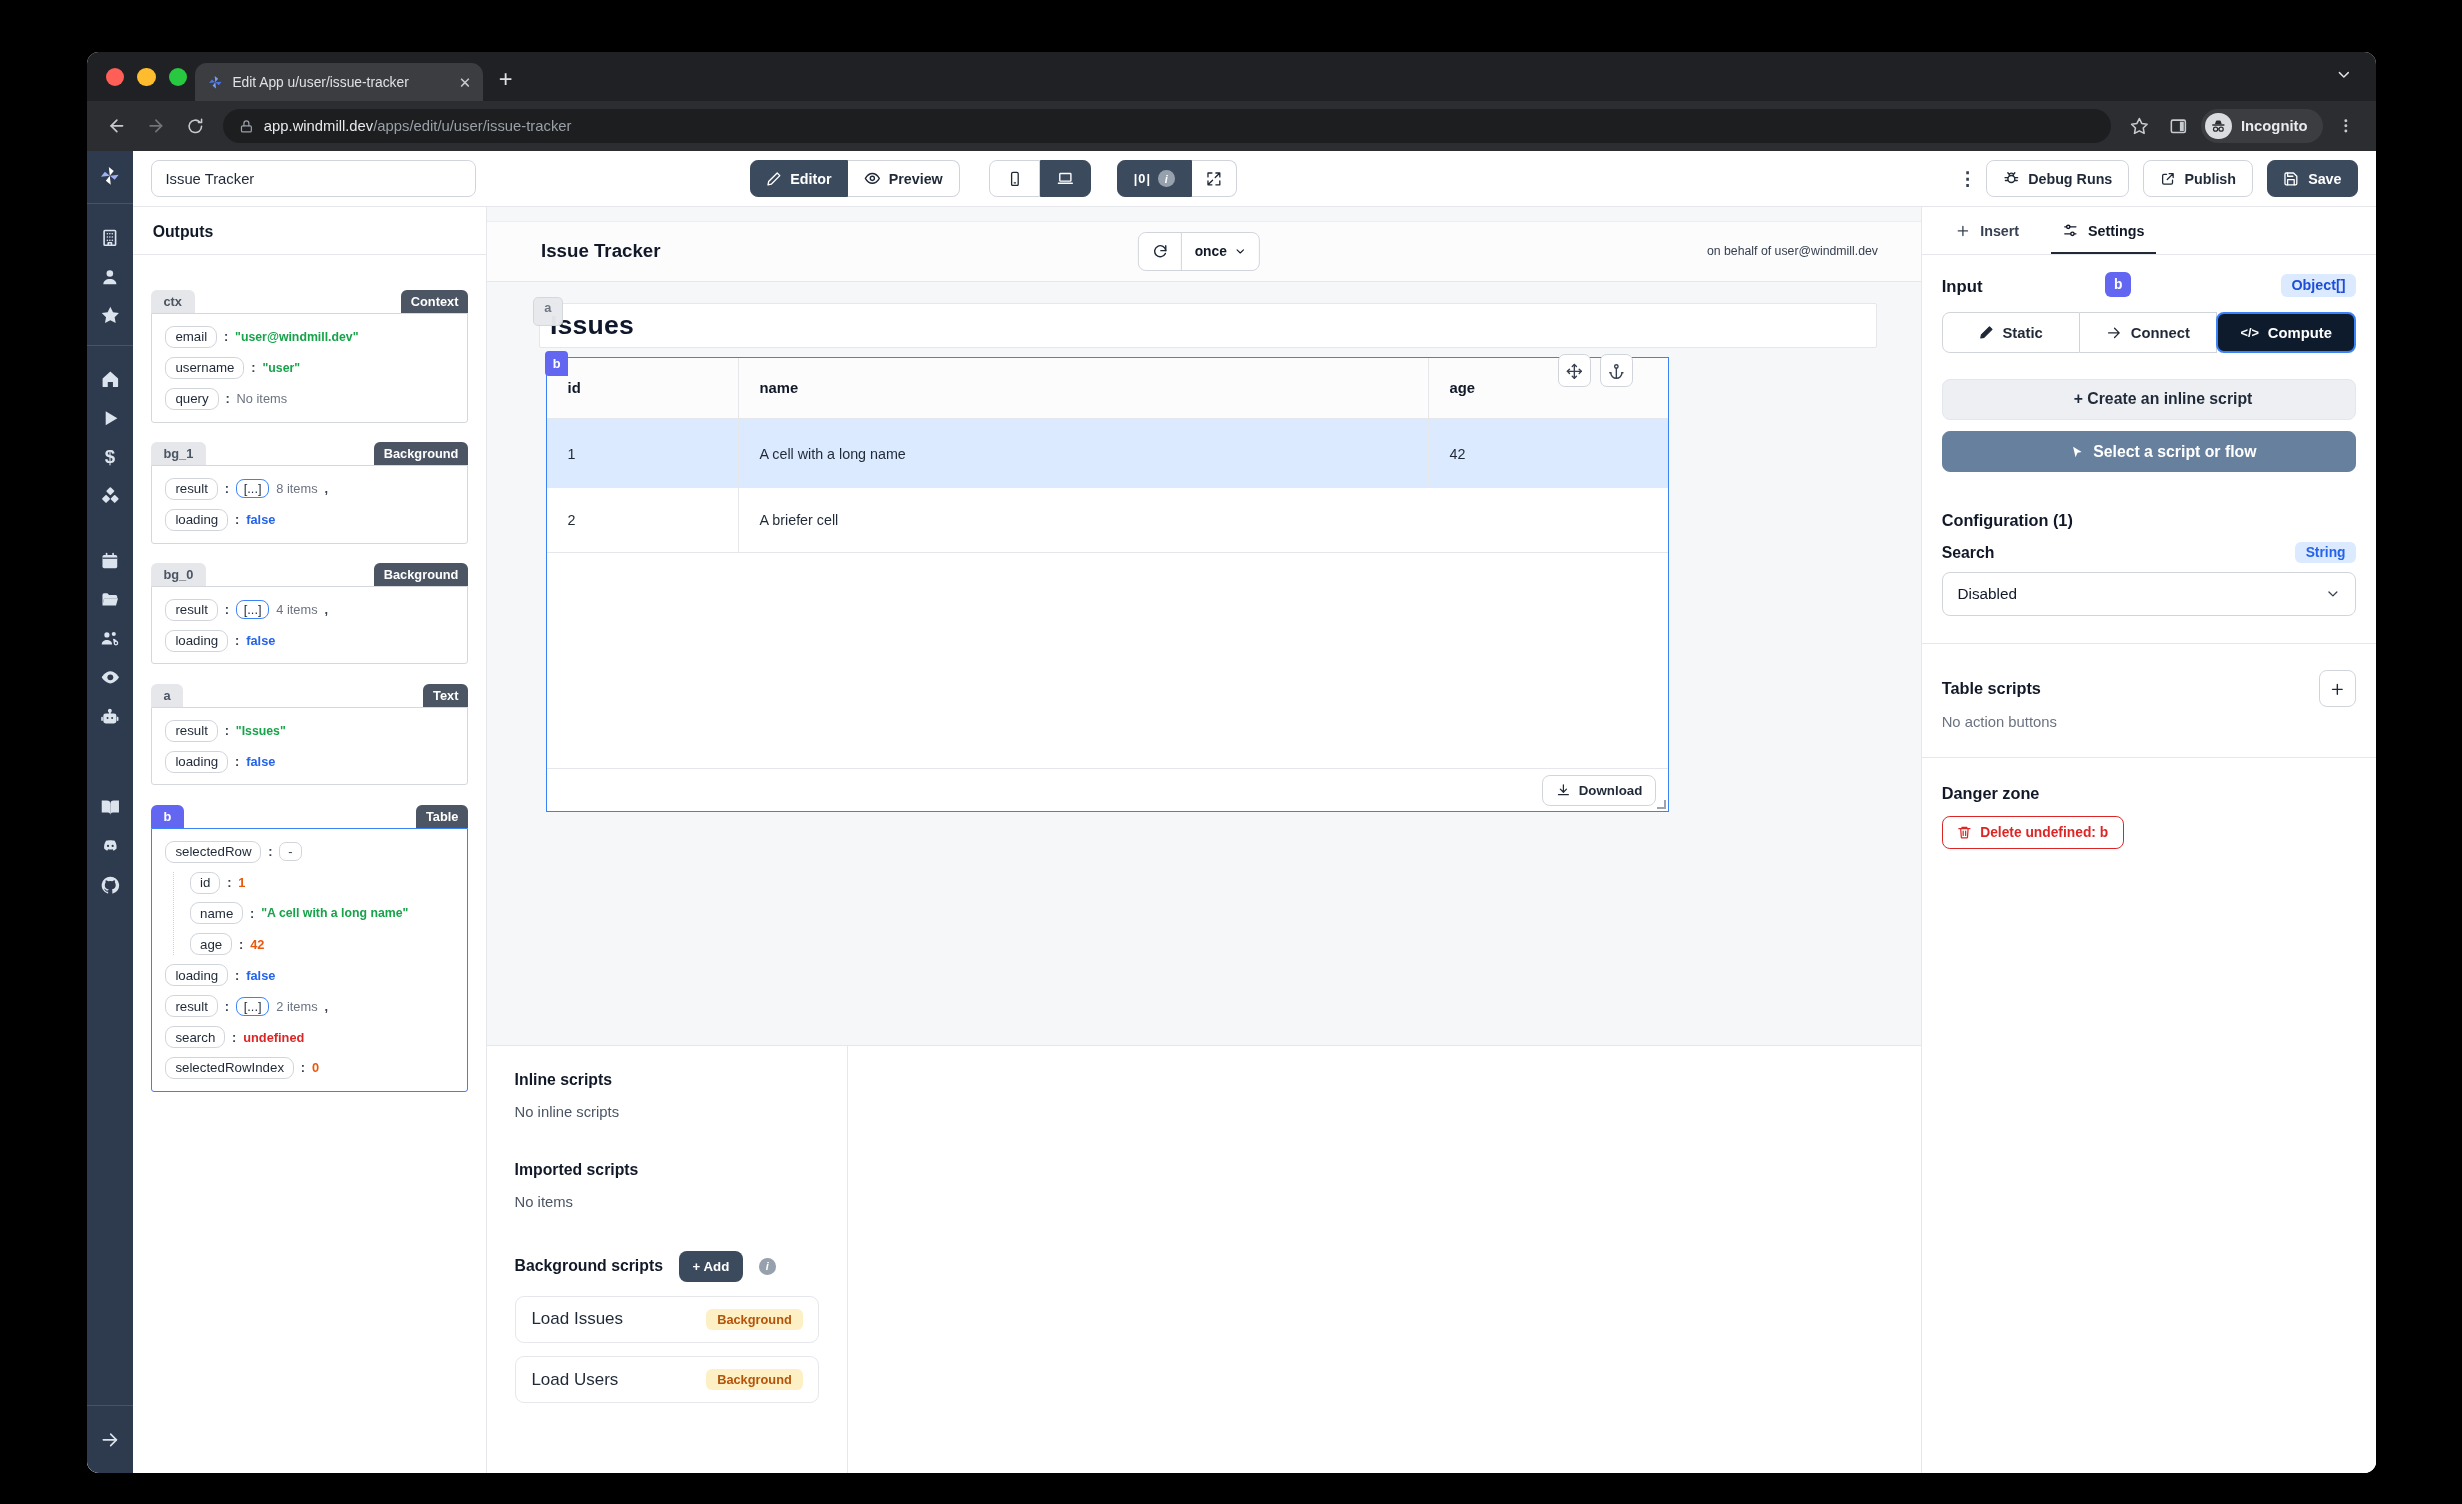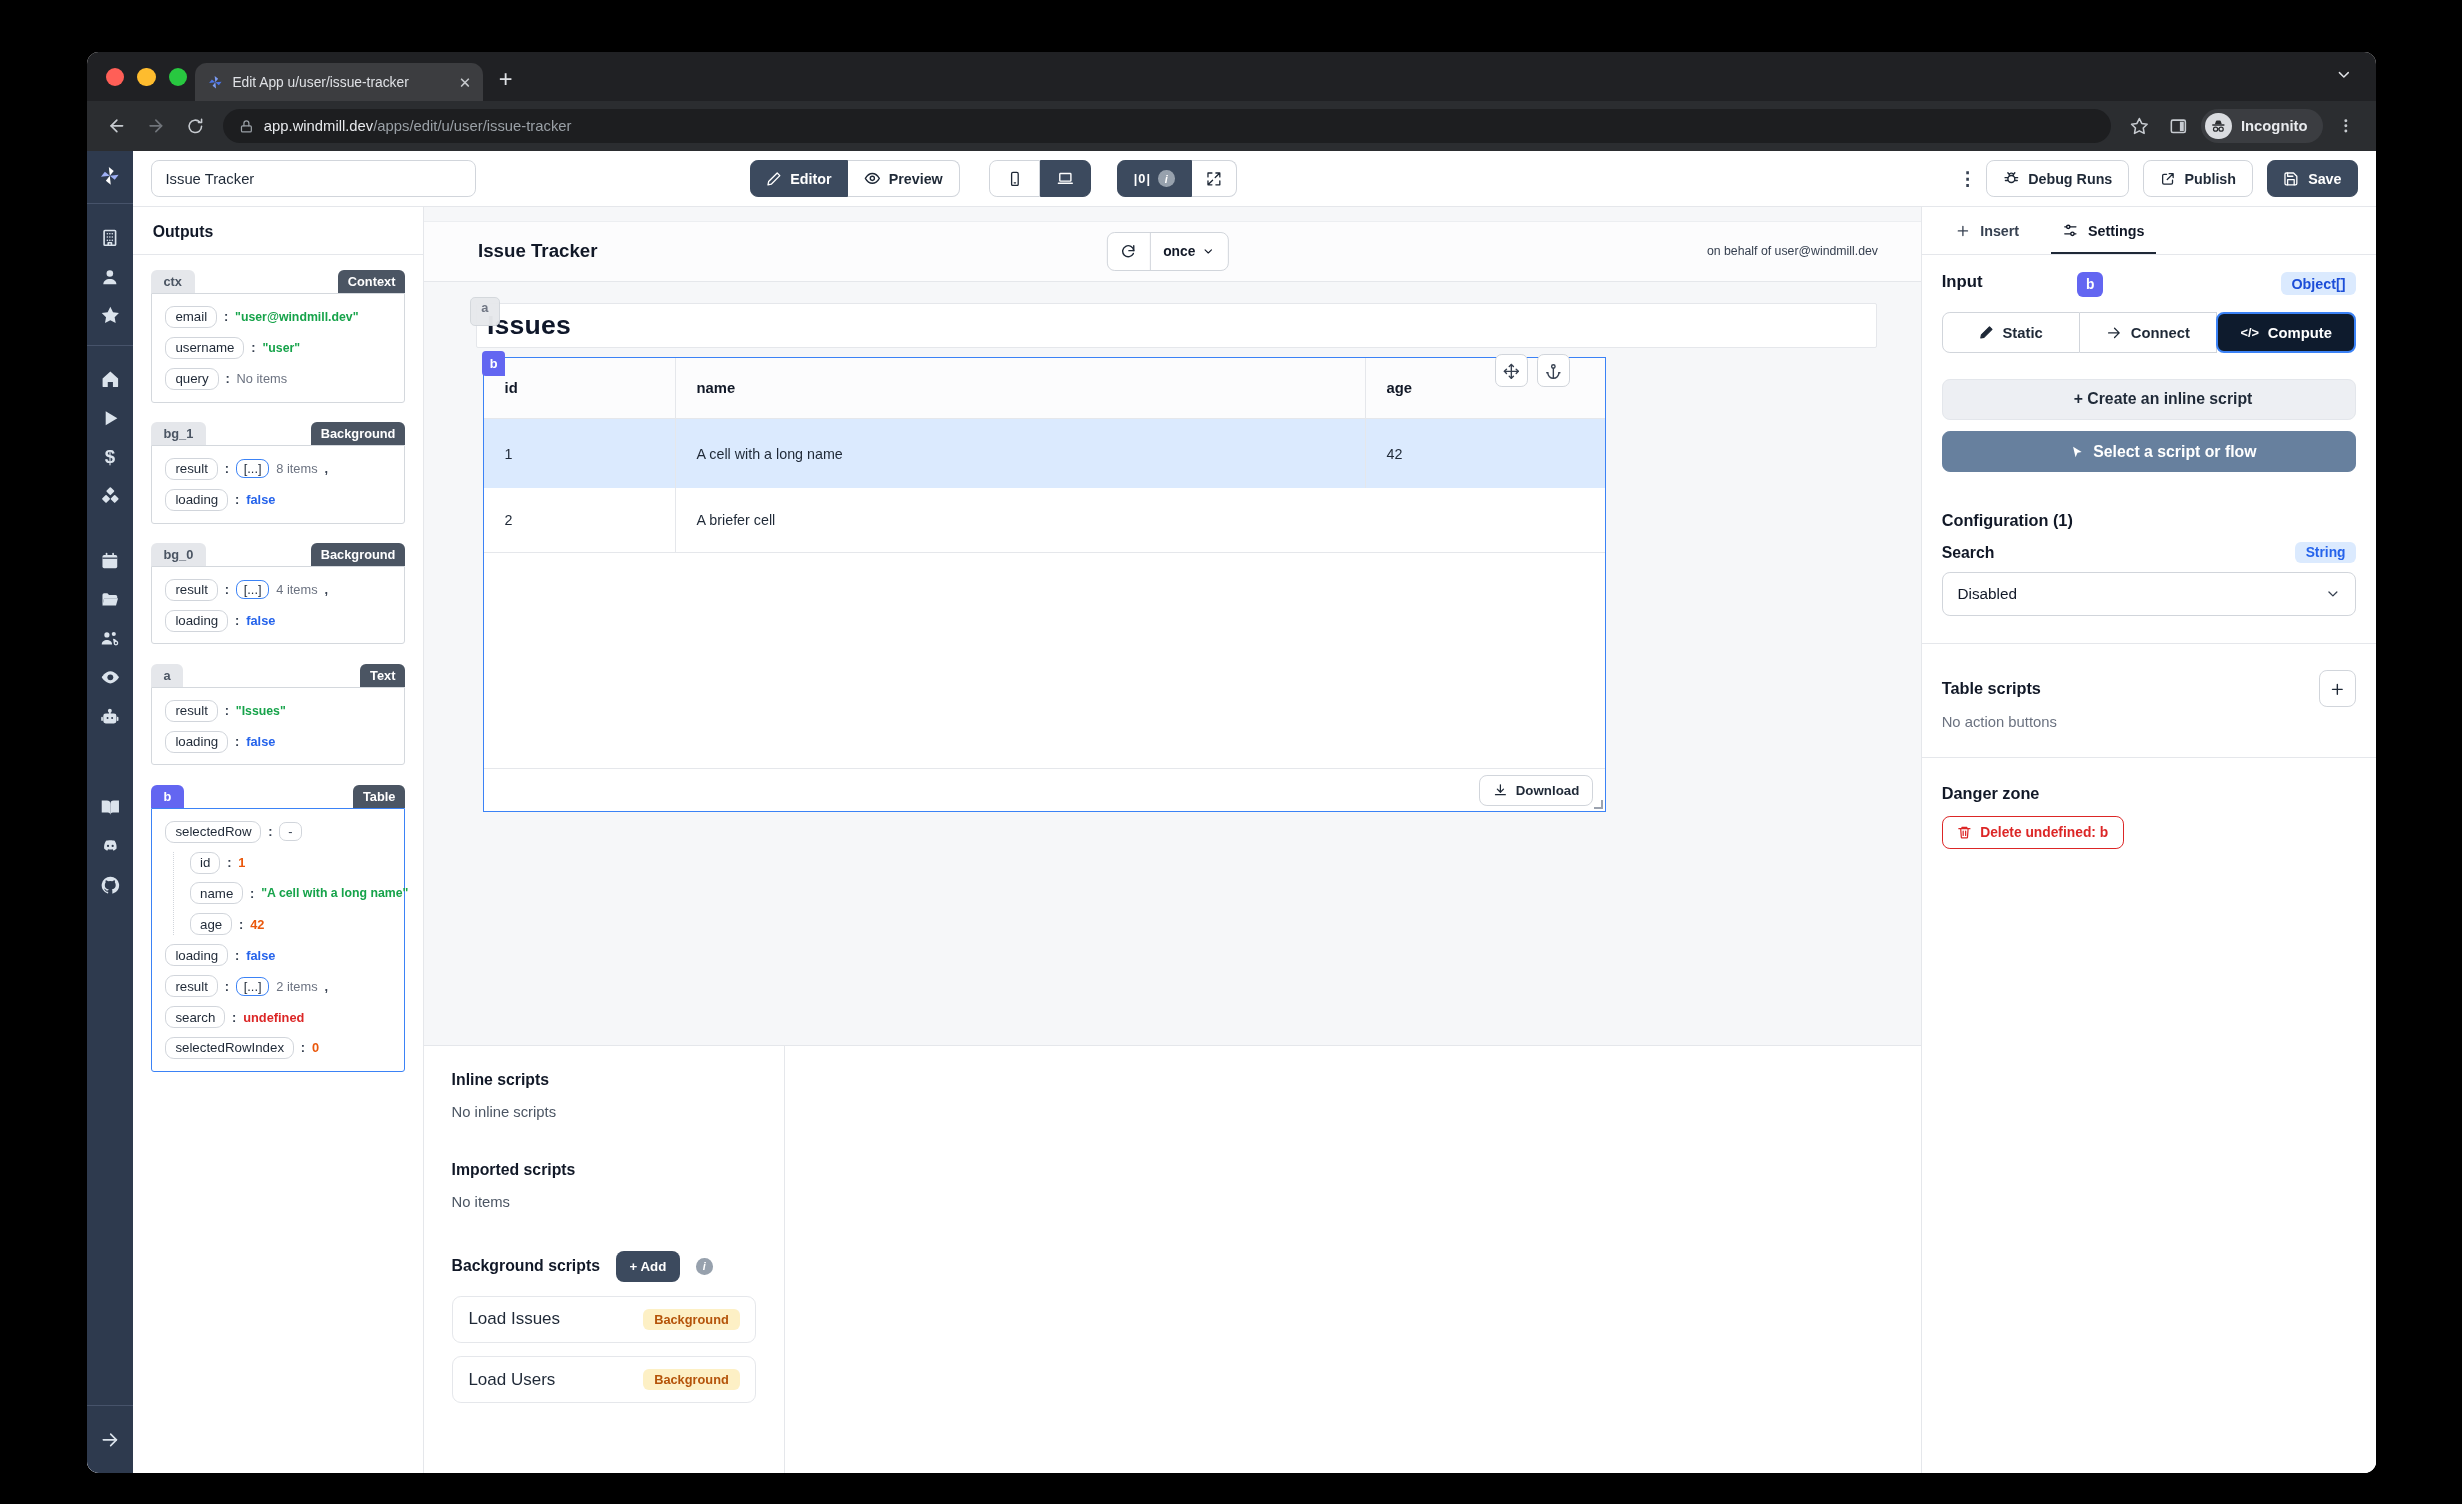--- a/index.html
+++ b/index.html
@@ -52,21 +52,21 @@
   .zero{font-size:12.8px;font-weight:700;letter-spacing:1px;}
   .info-dot{width:16.7px;height:16.7px;border-radius:50%;background:#97a1ad;color:#fff;font-size:10.8px;font-weight:700;display:flex;align-items:center;justify-content:center;font-style:italic;}
   .right-cluster{margin-left:auto;display:flex;align-items:center;gap:13.8px;}
   .kebab{color:#374151;font-size:18.7px;font-weight:700;letter-spacing:0;line-height:5.9px;width:13.8px;text-align:center;}
   .btn{height:37px;border-radius:7.9px;display:flex;align-items:center;gap:8.9px;padding:0 15.8px;font-size:14.3px;font-weight:700;}
   .btn-light{background:#fff;border:1px solid #d1d5db;color:#1f2937;}
   .btn-dark{background:#3c4a5e;border:1px solid #3c4a5e;color:#fff;}
   
   .content{flex:1;display:flex;min-height:0;}
   
-  .outputs{width:291px;border-right:1px solid #e5e7eb;flex:none;display:flex;flex-direction:column;background:#fff;}
+  .outputs{width:354px;border-right:1px solid #e5e7eb;flex:none;display:flex;flex-direction:column;background:#fff;gap:20px;}
   .outputs-title{font-size:15.8px;font-weight:800;color:#111827;padding:15.8px 19.7px 12.8px;border-bottom:1px solid #e5e7eb;}
   .oblocks{padding:15.8px 17.7px;display:flex;flex-direction:column;gap:19.7px;overflow:hidden;}
   .oblock-head{display:flex;justify-content:space-between;align-items:flex-end;}
   .ochip{background:#e5e7eb;color:#4b5563;font-size:12.8px;font-weight:700;padding:3.9px 12.8px;border-radius:5.9px 5.9px 0 0;}
   .ochip.indigo{background:#6366f1;color:#fff;}
   .otype{background:#4b5563;color:#fff;font-size:12.8px;font-weight:700;padding:3.9px 9.9px;border-radius:5.9px 5.9px 0 0;}
   .obody{border:1px solid #d4d8dd;border-radius:0 0 3px 3px;padding:11.8px 11.8px 11.8px 13.8px;display:flex;flex-direction:column;gap:8.9px;background:#fff;}
   .obody.sel{border:1.5px solid #3b82f6;}
   .orow{display:flex;align-items:center;gap:6.9px;font-size:12.8px;color:#374151;flex-wrap:nowrap;white-space:nowrap;}
   .okey{border:1px solid #d1d5db;border-radius:8.9px;padding:2.5px 8.9px;font-size:13.3px;color:#1f2937;background:#fff;}
@@ -117,21 +117,21 @@
   .script-name{font-size:17px;color:#1f2937;}
   .bg-badge{background:#fdf0c5;color:#b45309;font-size:12.8px;font-weight:700;border-radius:5.9px;padding:3px 10.8px;}
   .mt40{margin-top:41px;}
   
   .rpanel{width:455px;flex:none;border-left:1px solid #e5e7eb;background:#fff;display:flex;flex-direction:column;overflow:hidden;}
   .rtabs{height:48px;border-bottom:1px solid #e5e7eb;display:flex;align-items:stretch;padding-left:11.8px;flex:none;}
   .rtab{display:flex;align-items:center;gap:8.9px;padding:0 21.7px;font-size:14.3px;color:#374151;font-weight:600;position:relative;}
   .rtab.active{color:#111827;}
   .rtab.active::after{content:"";position:absolute;left:9.9px;right:9.9px;bottom:0;height:2.5px;background:#1f2937;}
   .rbody{padding:16.7px 19.7px;display:flex;flex-direction:column;overflow:hidden;}
-  .input-row{display:flex;align-items:flex-start;}
+  .input-row{display:flex;align-items:flex-end;gap:28px;}
   .r-h{font-size:16.7px;font-weight:800;color:#111827;}
   .comp-badge{width:25.6px;height:25.6px;background:#6366f1;border-radius:5.9px;color:#fff;font-weight:700;font-size:13.8px;display:flex;align-items:center;justify-content:center;margin-left:95px;}
   .obj-badge{margin-left:auto;background:#dbeafe;color:#1d4ed8;font-size:14.3px;font-weight:700;border-radius:5.9px;padding:3.9px 10.8px;}
   .mode-seg{margin-top:14.8px;display:flex;height:41px;}
   .mode{flex:1;display:flex;align-items:center;justify-content:center;gap:8.9px;font-size:14.8px;font-weight:700;color:#1f2937;background:#fff;border:1px solid #d1d5db;}
   .mode:first-child{border-radius:7.9px 0 0 7.9px;}
   .mode.mid{border-left:none;}
   .mode.active{background:#0e1b2d;border:2px solid #3b82f6;border-radius:7.9px;color:#fff;margin-left:-1px;}
   .wide-btn{margin-top:25.6px;height:41px;border-radius:7.9px;display:flex;align-items:center;justify-content:center;gap:8.9px;font-size:15.8px;font-weight:700;padding-left:28px;}
   .create-btn{background:#edeff3;border:1px solid #e3e6eb;color:#1f2937;}

